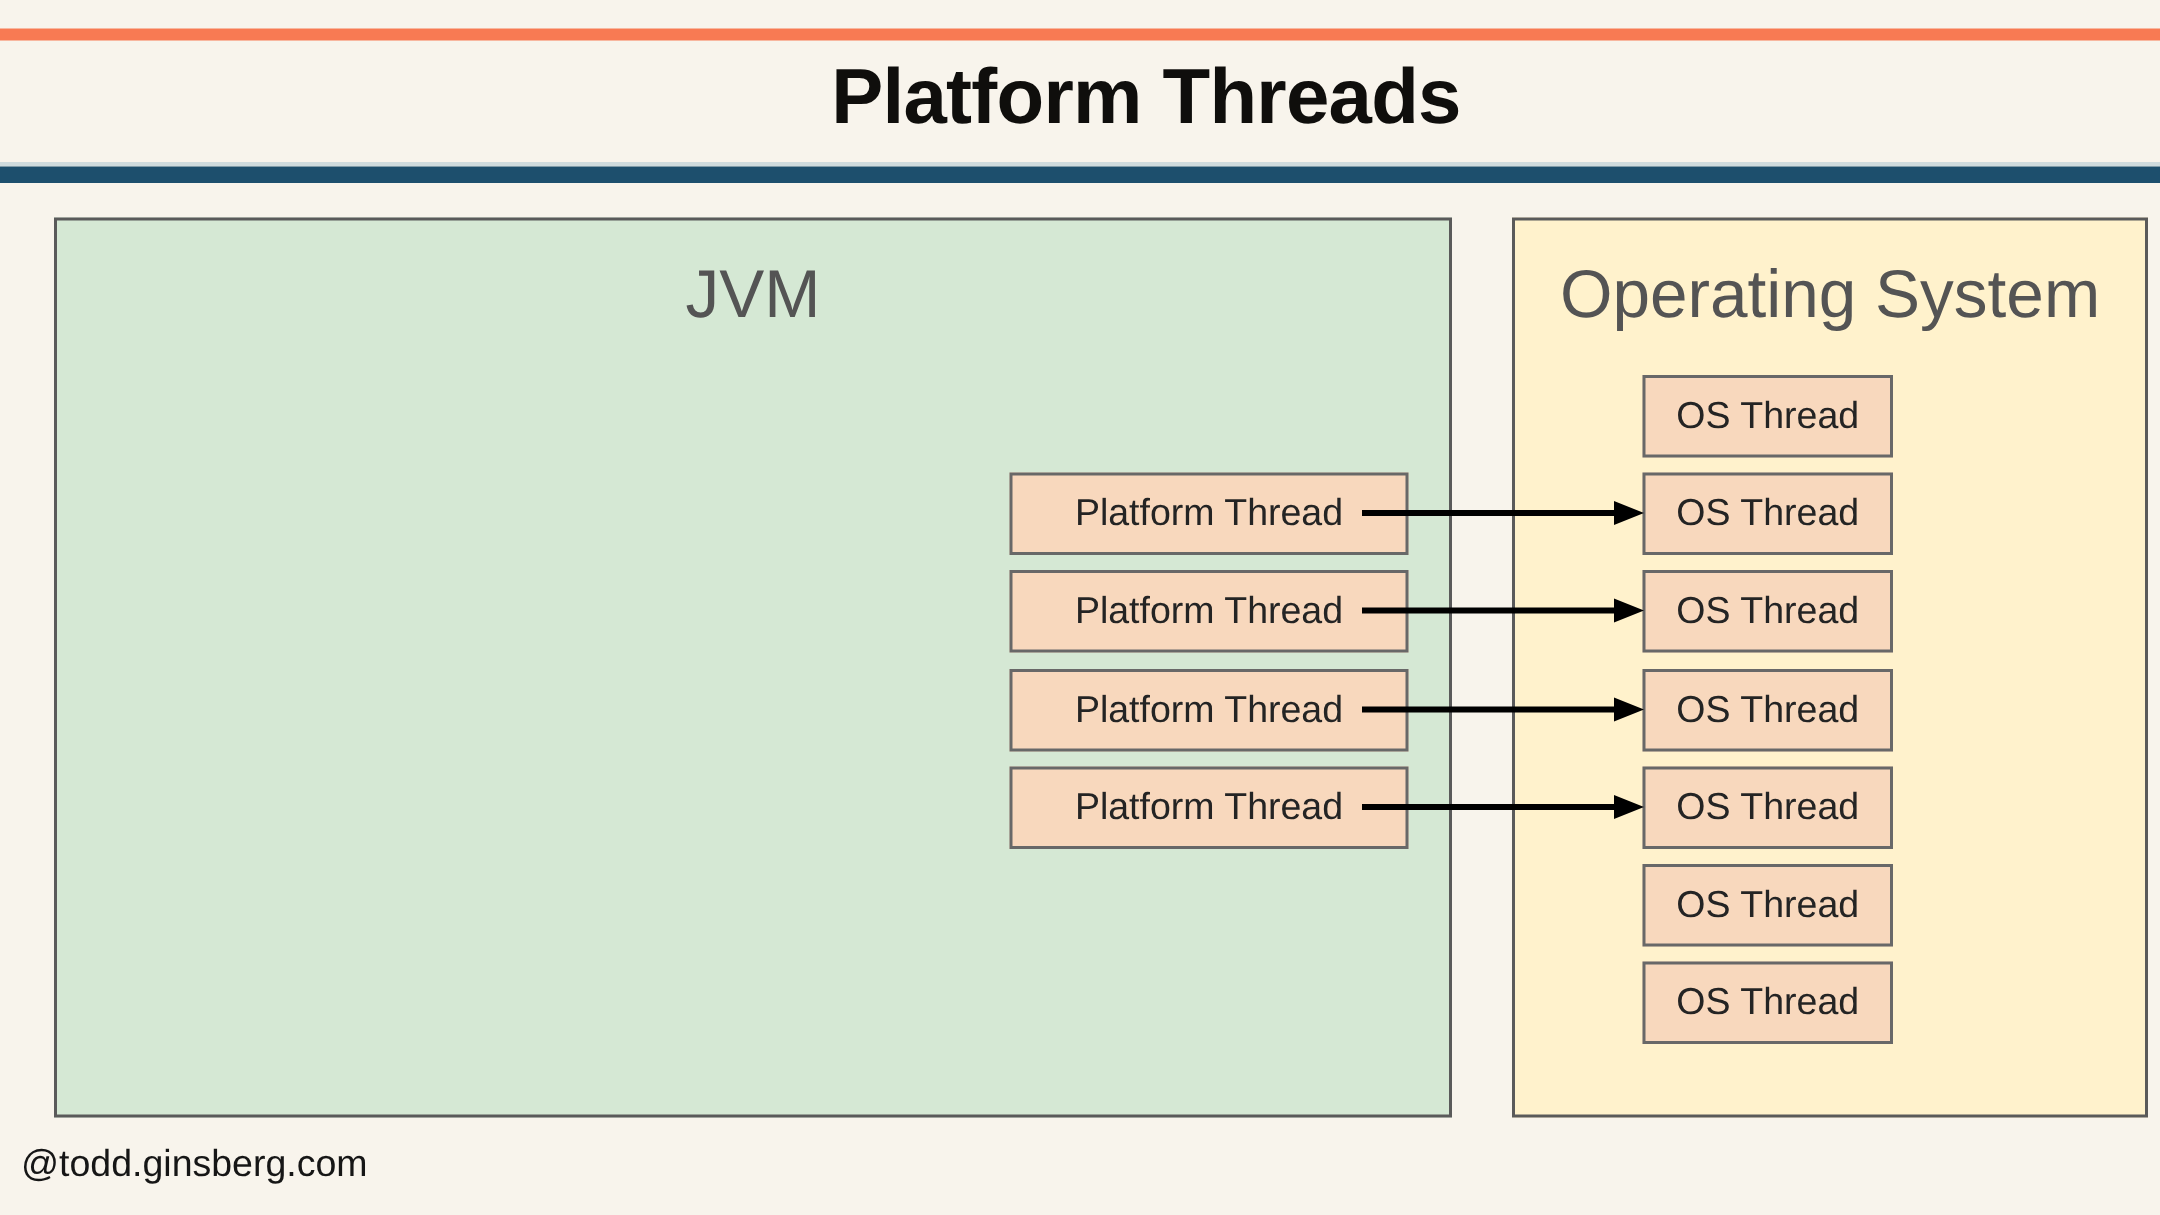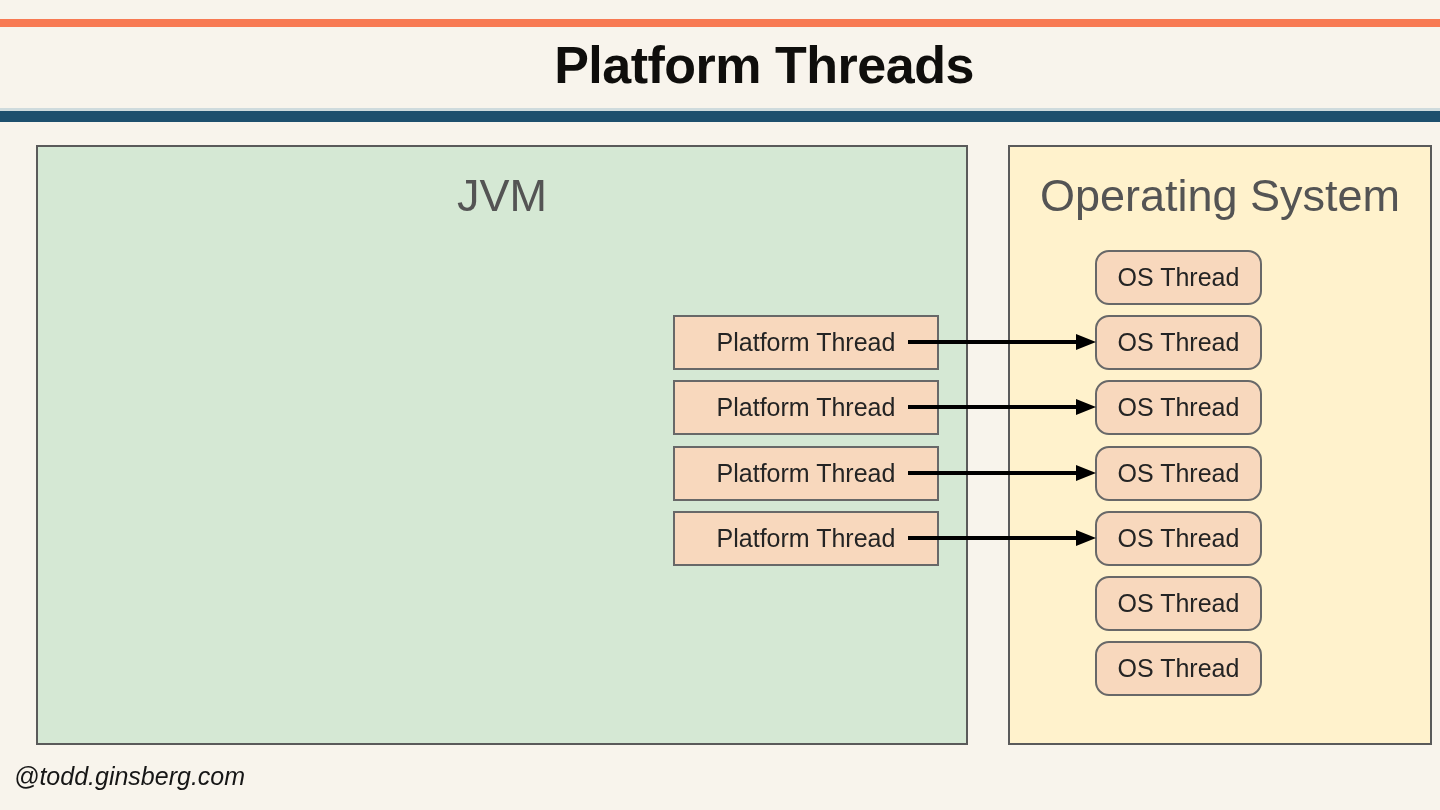--- a/index.html
+++ b/index.html
@@ -57,38 +57,38 @@
   .thread-box {
     position:absolute;
     background:#f8d8bd;
     border:2px solid #686868;
     box-sizing:border-box;
     display:flex; align-items:center; justify-content:center;
     font-size:25px; color:#242424;
     height:55px;
   }
   .pt-box { left:673px;  width:266px; }
-  .os-box { left:1095px; width:167px;border-radius:14px; }
+  .os-box { left:1095px; width:167px; }
 
   
   .arrow-line {
     position:absolute; left:908px; width:170px; height:4px;
     background:#000000;
   }
   .arrow-head {
     position:absolute; left:1076px; width:0; height:0;
     border-left:20px solid #000000;
     border-top:8px solid transparent;
     border-bottom:8px solid transparent;
   }
 
   
   .footer-handle {
     position:absolute; left:14px; top:762px;
-    font-size:25px; color:#161616;font-style:italic;
+    font-size:25px; color:#161616;
   }
 </style>
 </head>
 <body>
 
 <div class="stage">
 
   <div class="bar-orange"></div>
 
   <h1 class="page-title">Platform Threads</h1>

